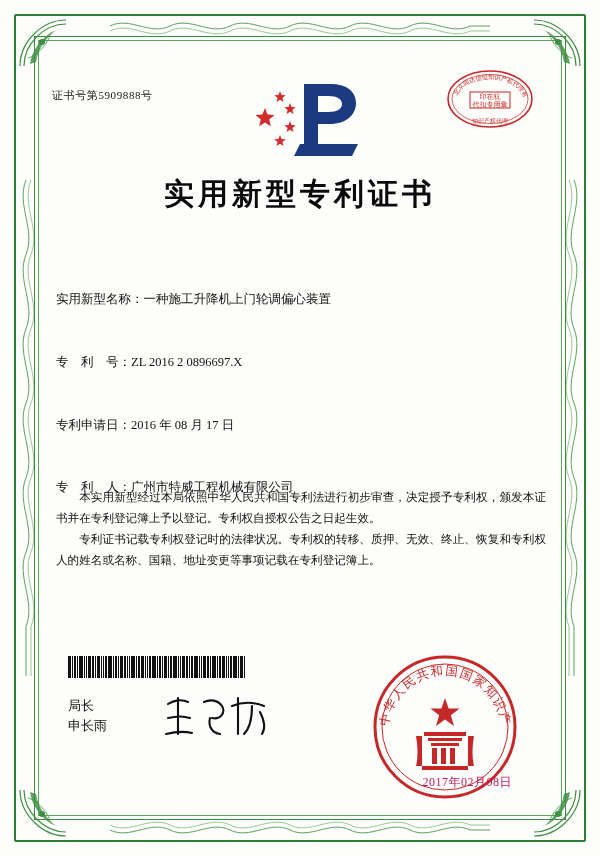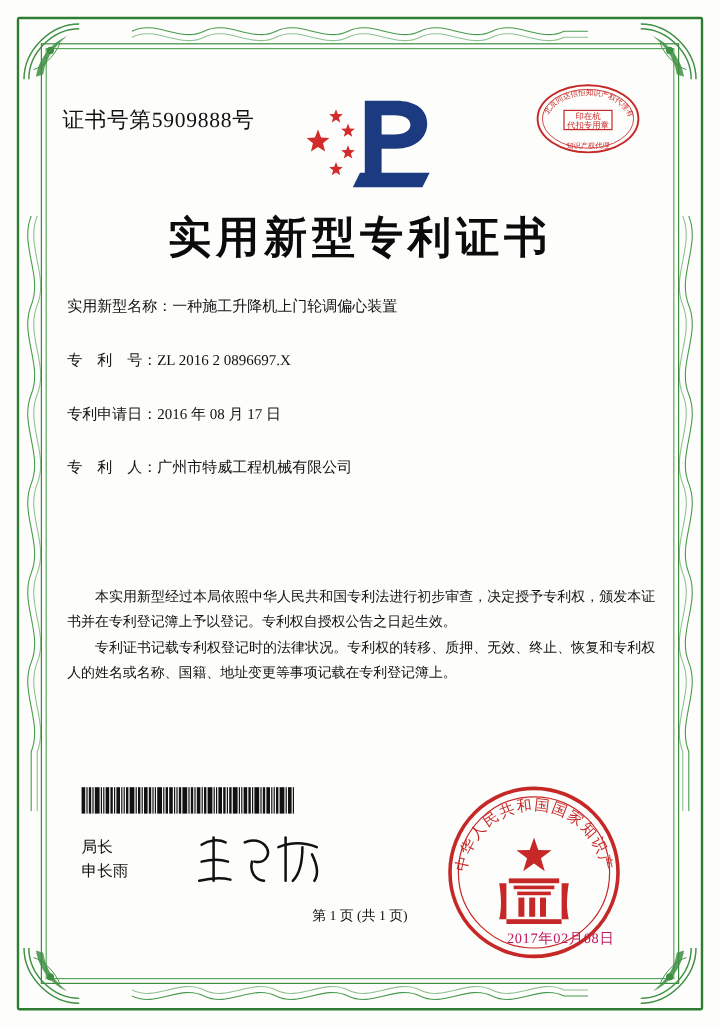--- a/index.html
+++ b/index.html
@@ -68,21 +68,21 @@
     left: 52px;
     right: 52px;
     top: 56px;
     bottom: 56px;
   }
 
   .cert-no {
     position: absolute;
     left: 0;
     top: 32px;
-    font-size: 18px;
+    font-size: 11px;
     letter-spacing: .6px;
     color: #111;
     white-space: nowrap;
     text-align: center;
   }
 
   
   .logo {
     position: absolute;
     left: 50%;
@@ -101,39 +101,40 @@
     width: 92px;
     height: 62px;
   }
   .agency-seal svg { display:block; width:100%; height:100%; }
 
   .title {
     position: absolute;
     left: 0; right: 0;
     top: 118px;
     text-align: center;
-    font-size: 36px;
+    font-size: 30px;
     font-weight: bold;
     letter-spacing: 4px;
     color: #0b0b0b;
     font-family: Liberation Mono, monospace;
   }
 
   .fields {
     position: absolute;
     left: 4px;
     right: 0;
     top: 190px;
   }
   .field-row {
     font-size: 12.5px;
     line-height: 1.5;
     color: #111;
     margin-bottom: 26px;
     white-space: nowrap;
+    margin-top: 44px;
   }
   .field-label {
     display: inline-block;
     color: #111;
   }
   .field-value {
     display: inline;
     color: #111;
   }
 
@@ -445,16 +446,15 @@
           <rect x="80" y="96" width="5" height="16"></rect>
           <rect x="52" y="114" width="46" height="4"></rect>
           <path d="M46 84 C48 96 48 106 46 114 L52 114 L52 84 Z"></path>
           <path d="M104 84 C102 96 102 106 104 114 L98 114 L98 84 Z"></path>
         </g>
       </svg>
     </div>
 
     <div class="seal-date">2017年02月08日</div>
 
-    <div class="page-footer">第 1 页 (共 1 页)</div>
 
   </div>
 </div>
 
 </body></html>

